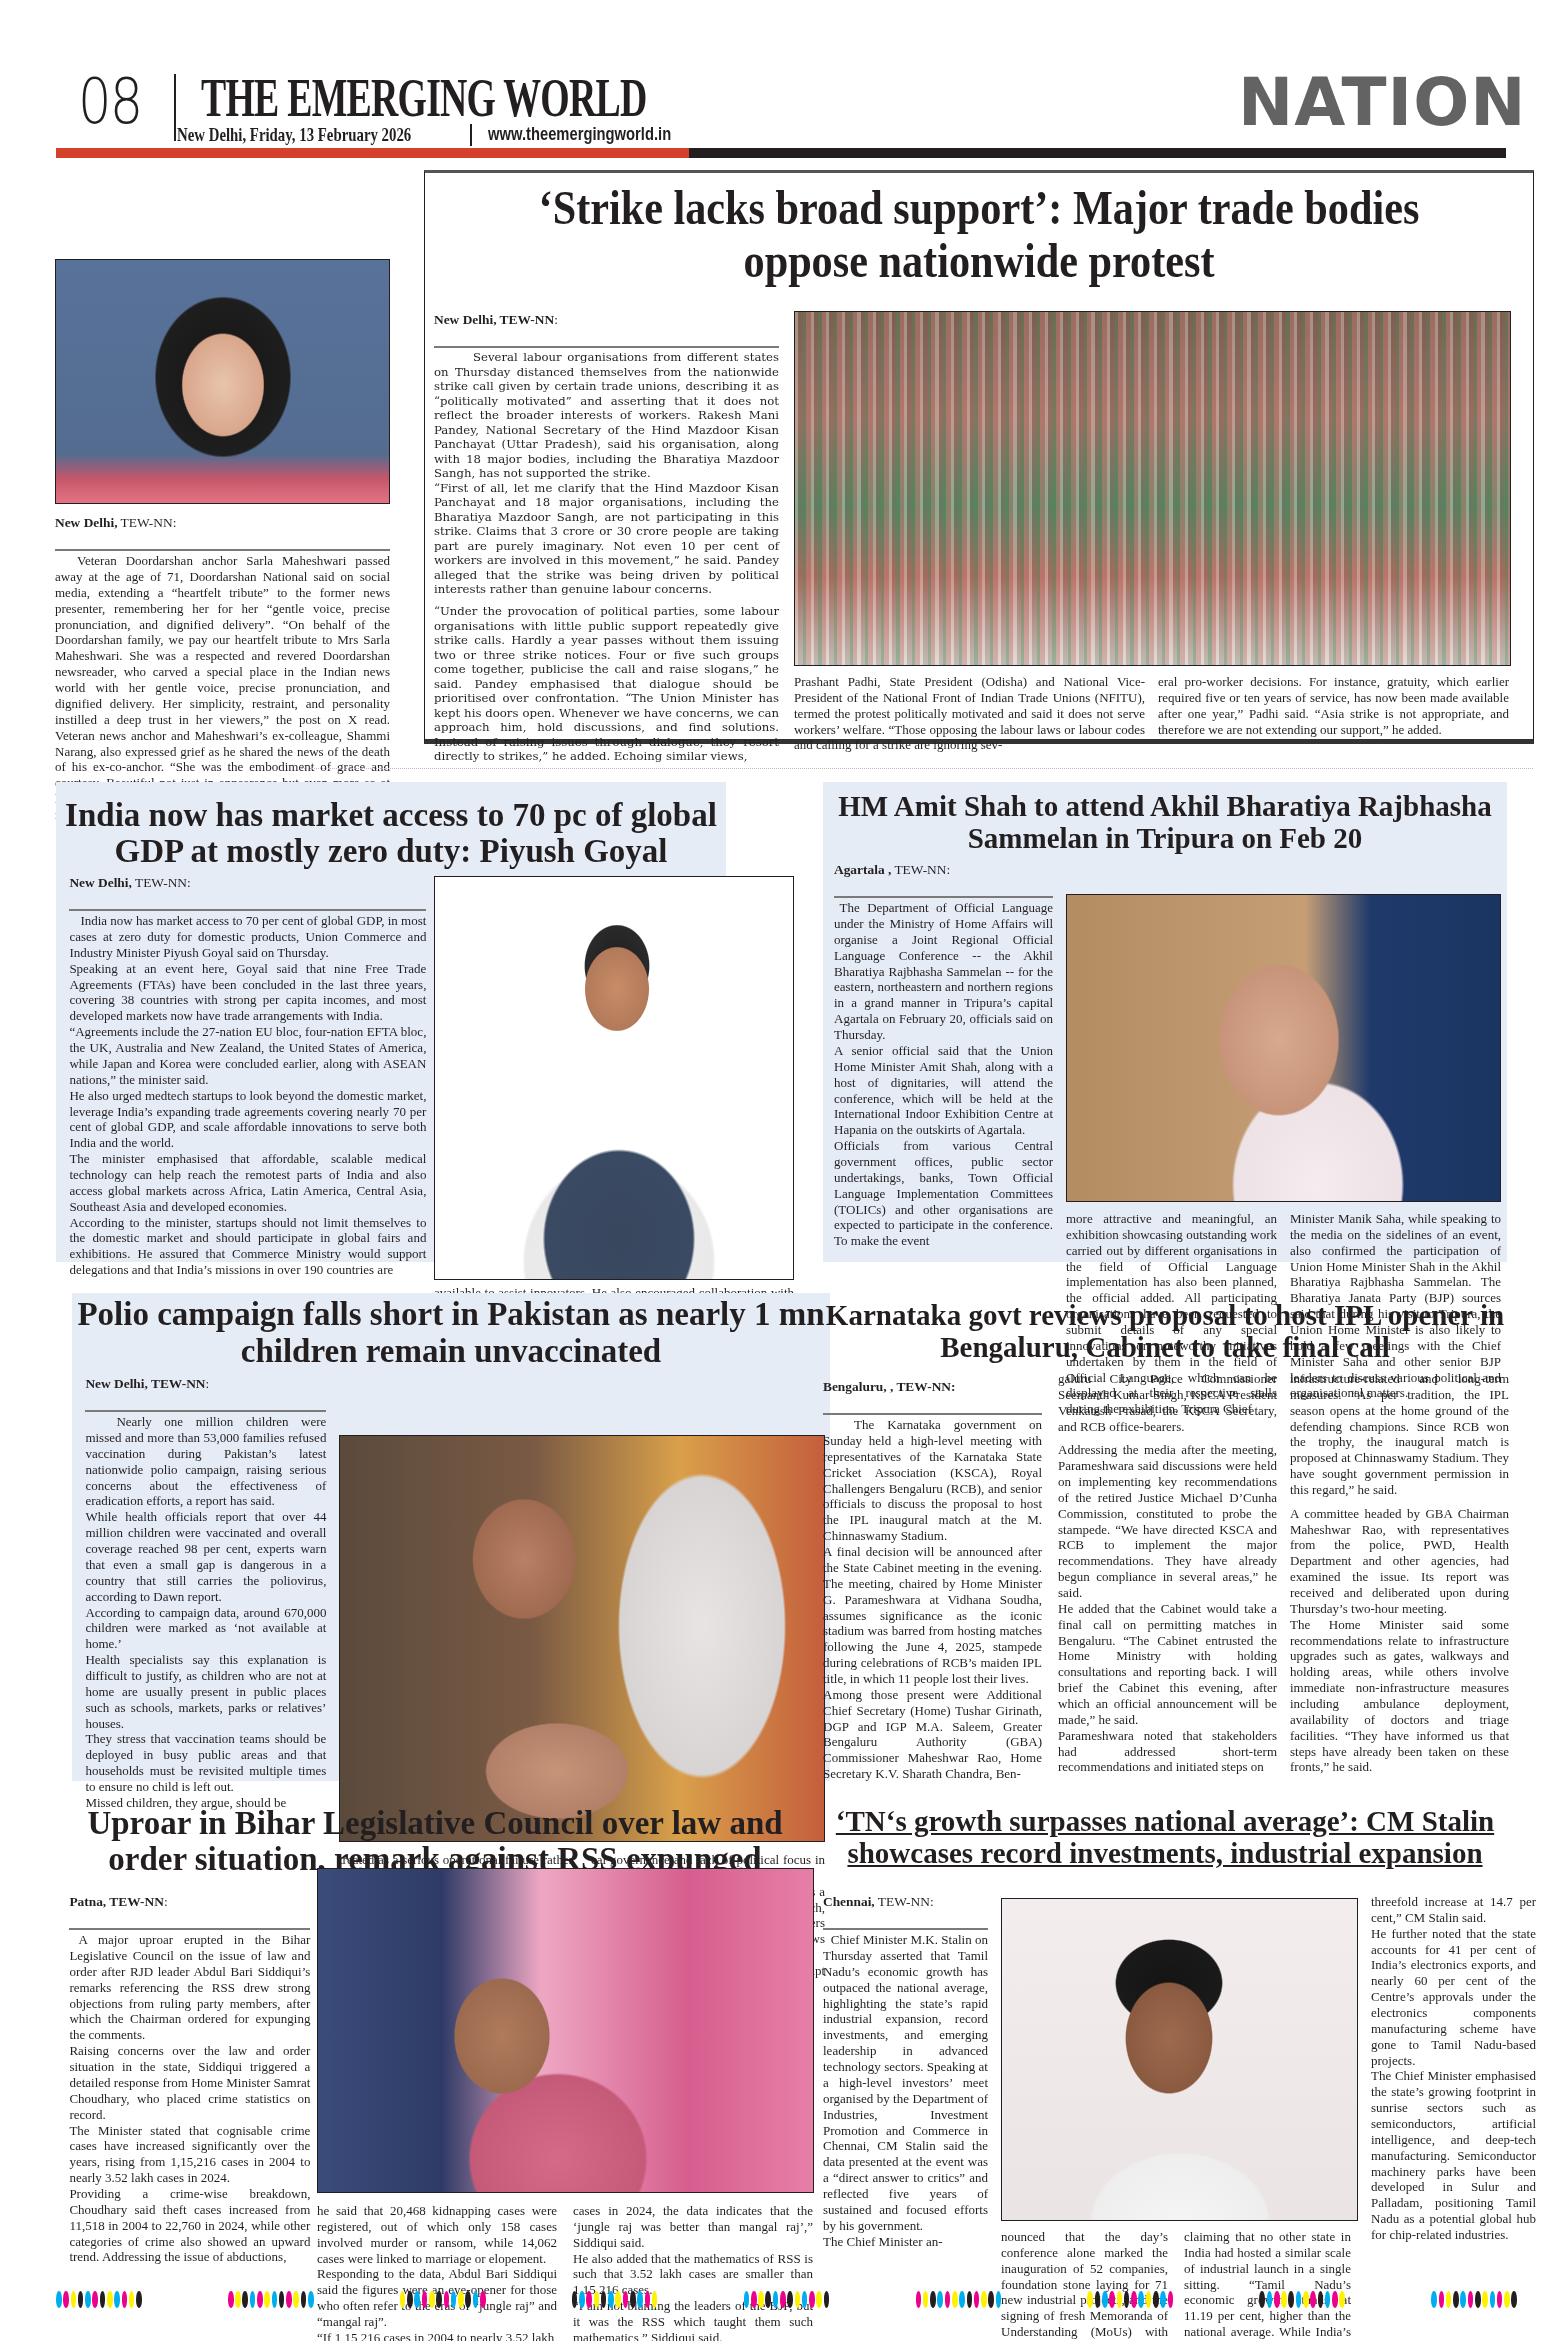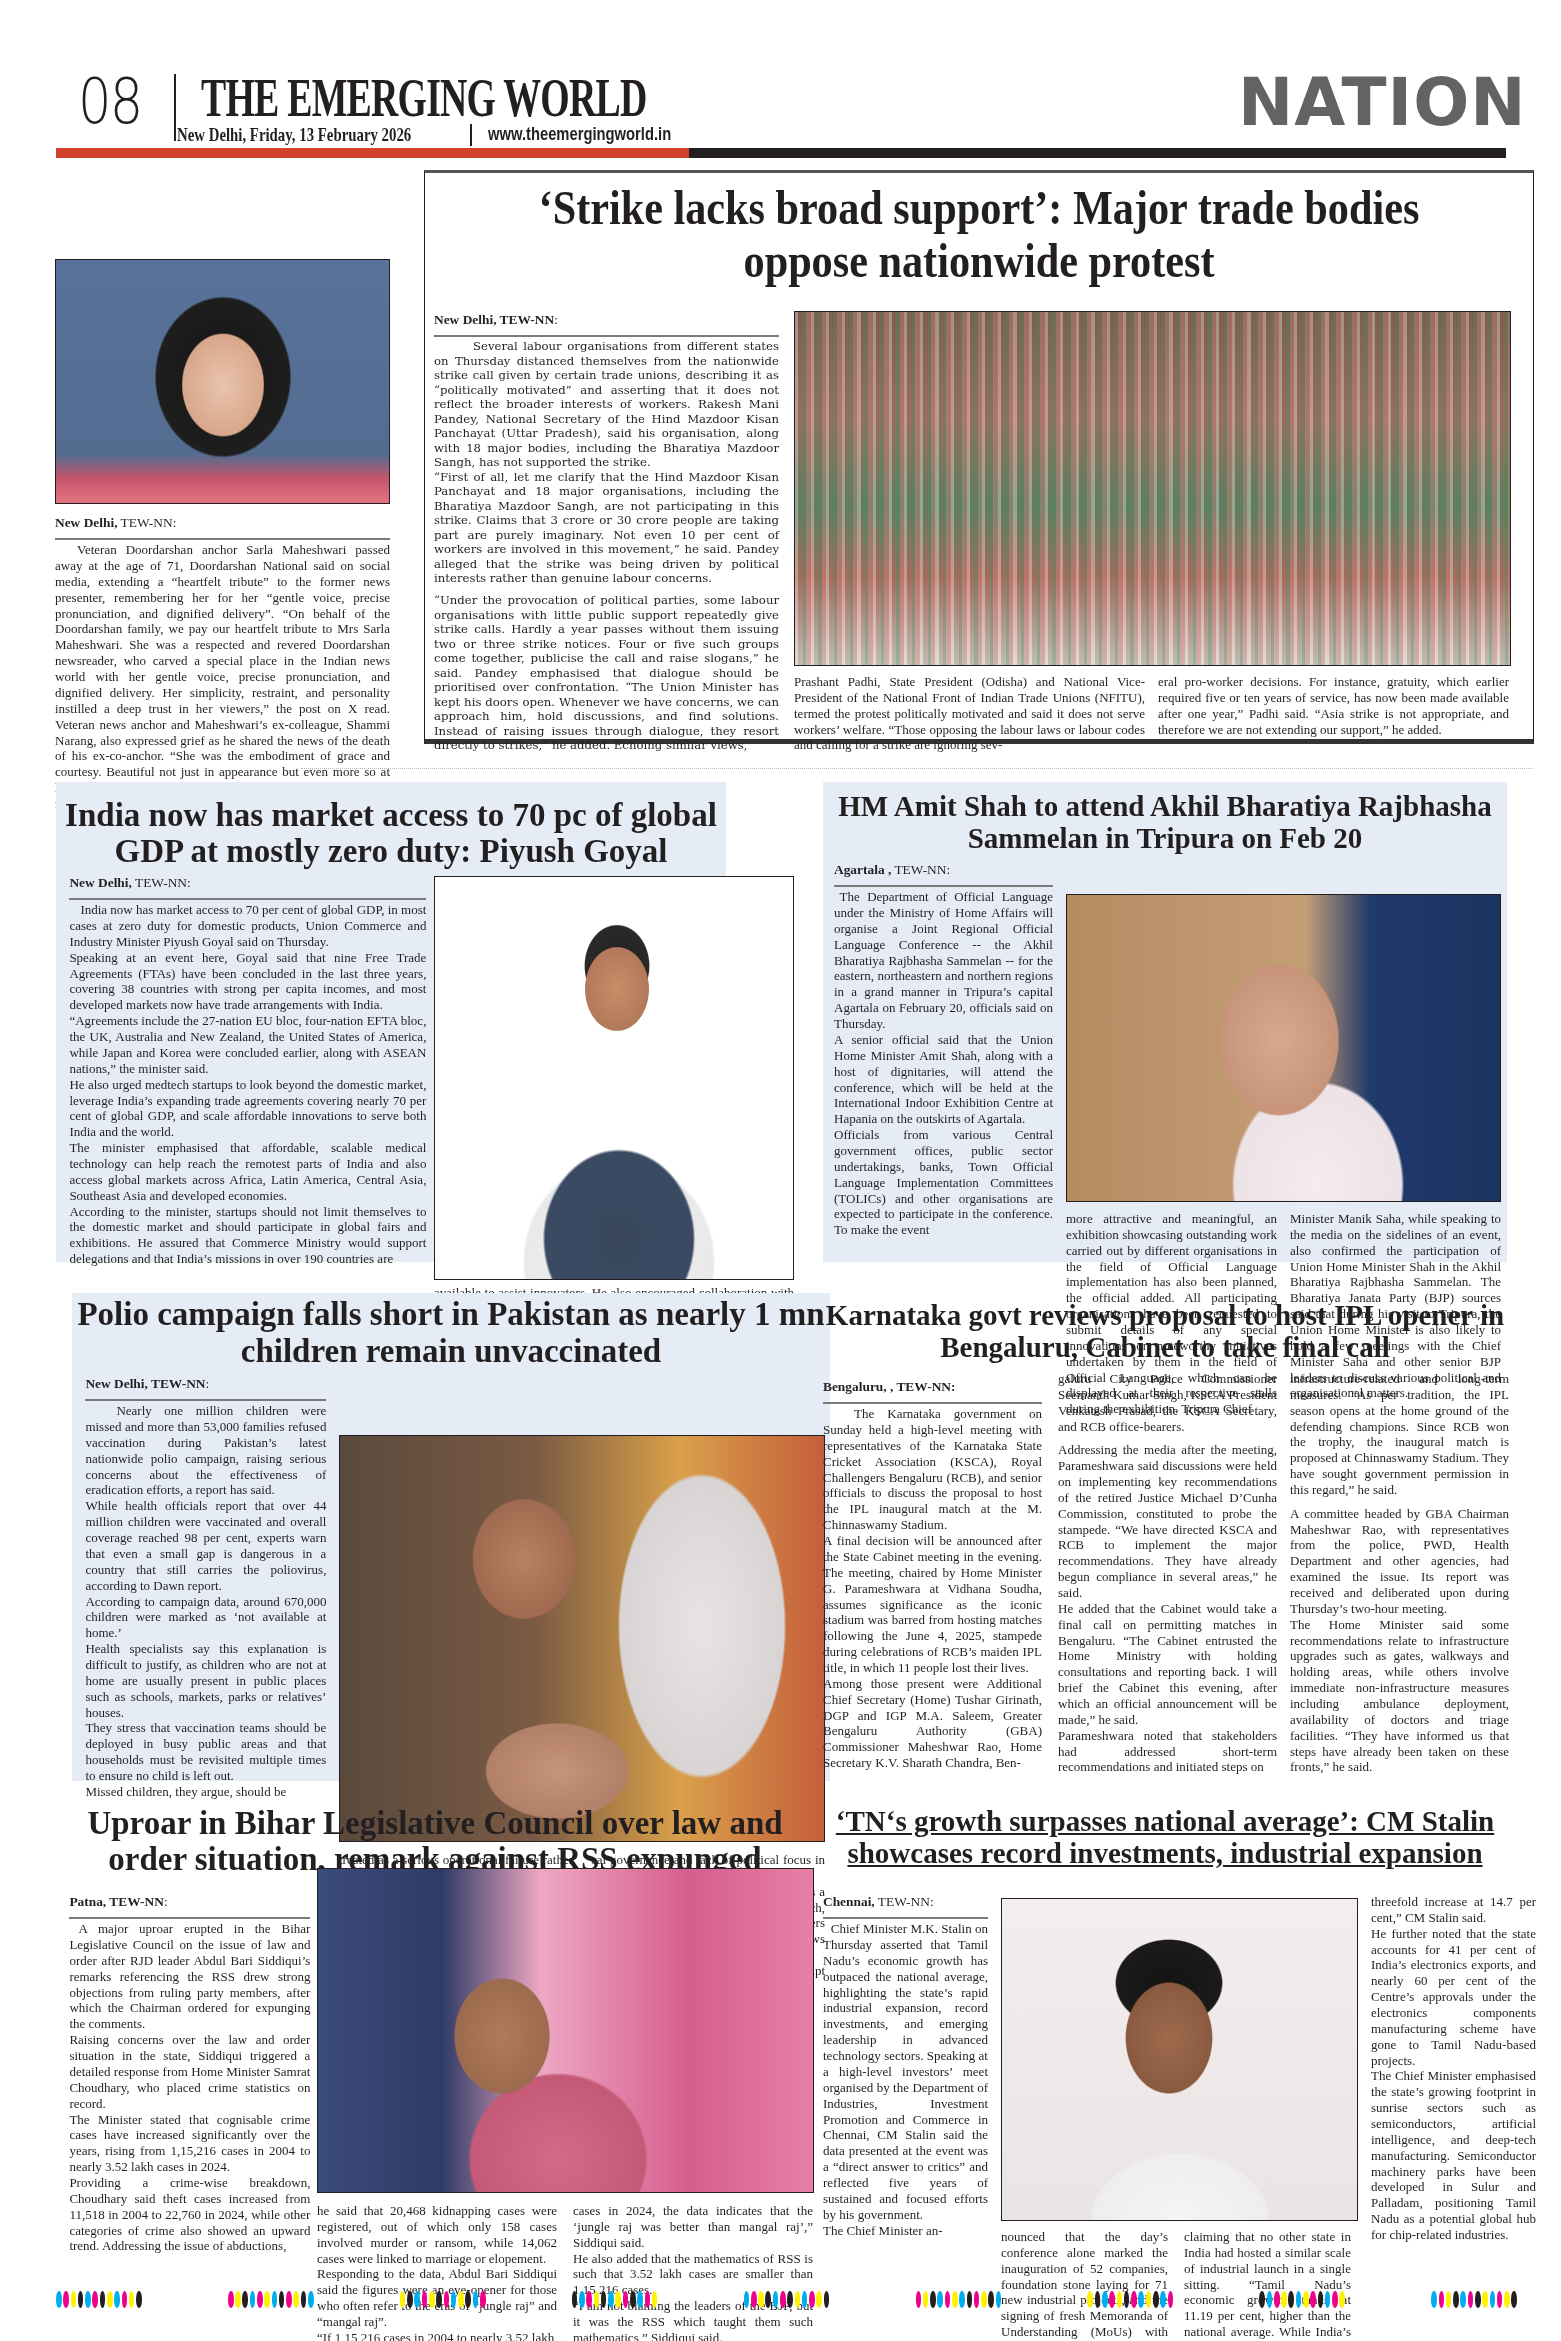--- a/index.html
+++ b/index.html
@@ -13,21 +13,21 @@
   .paper-name { position: absolute; left: 201px; top: 71px; font-family: "Liberation Serif", serif; font-weight: 700; font-size: 54px; line-height: 1; letter-spacing: -1.1px; transform: scaleX(0.70); transform-origin: left; white-space: nowrap; }
   .dateline { position: absolute; left: 177px; top: 124px; font-family: "Liberation Serif", serif; font-weight: 700; font-size: 19px; transform: scaleX(0.78); transform-origin: left; white-space: nowrap; }
   .vbar2 { position: absolute; left: 470px; top: 124px; width: 2.2px; height: 22px; background: #231f20; }
   .website { position: absolute; left: 488px; top: 124px; font-family: "Liberation Sans", sans-serif; font-weight: 700; font-size: 18px; transform: scaleX(0.82); transform-origin: left; white-space: nowrap; }
   .section-name { position: absolute; left: 1238px; top: 70px; font-family: "DejaVu Sans", sans-serif; font-weight: 700; font-size: 66px; color: #636363; letter-spacing: 1.1px; line-height: 1; }
   .rule-red { position: absolute; left: 56px; top: 148px; width: 633px; height: 10px; background: #d3412a; }
   .rule-black { position: absolute; left: 689px; top: 148px; width: 817px; height: 10px; background: #231f20; }
 
   
   .headline { font-family: "Liberation Serif", serif; font-weight: 700; text-align: center; line-height: 1.12; color: #231f20; }
-  .dl { font-size: 13.4px; font-weight: 700; padding-bottom: 7px; border-bottom: 2.2px solid #7a7a7a; display: block; margin-bottom: 2.2px; }
+  .dl { font-size: 13.4px; font-weight: 700; padding-bottom: 18px; border-bottom: 2.2px solid #7a7a7a; display: block; margin-bottom: 2.2px; }
   .dl .src { font-weight: 400; }
   .body { font-size: 13px; line-height: 1.22; text-align: justify; color: #231f20; }
   .body p { margin: 0; }
   .body p.indent { text-indent: 22px; }
   .body p.gap { margin-top: 7.8px; }
   .photo { position: absolute; border: 1.1px solid #231f20; overflow: hidden; }
   .tint { background: #e6ecf6; }
 
   
   #a1 { position: absolute; left: 55px; top: 164px; width: 335px; height: 591px; }

